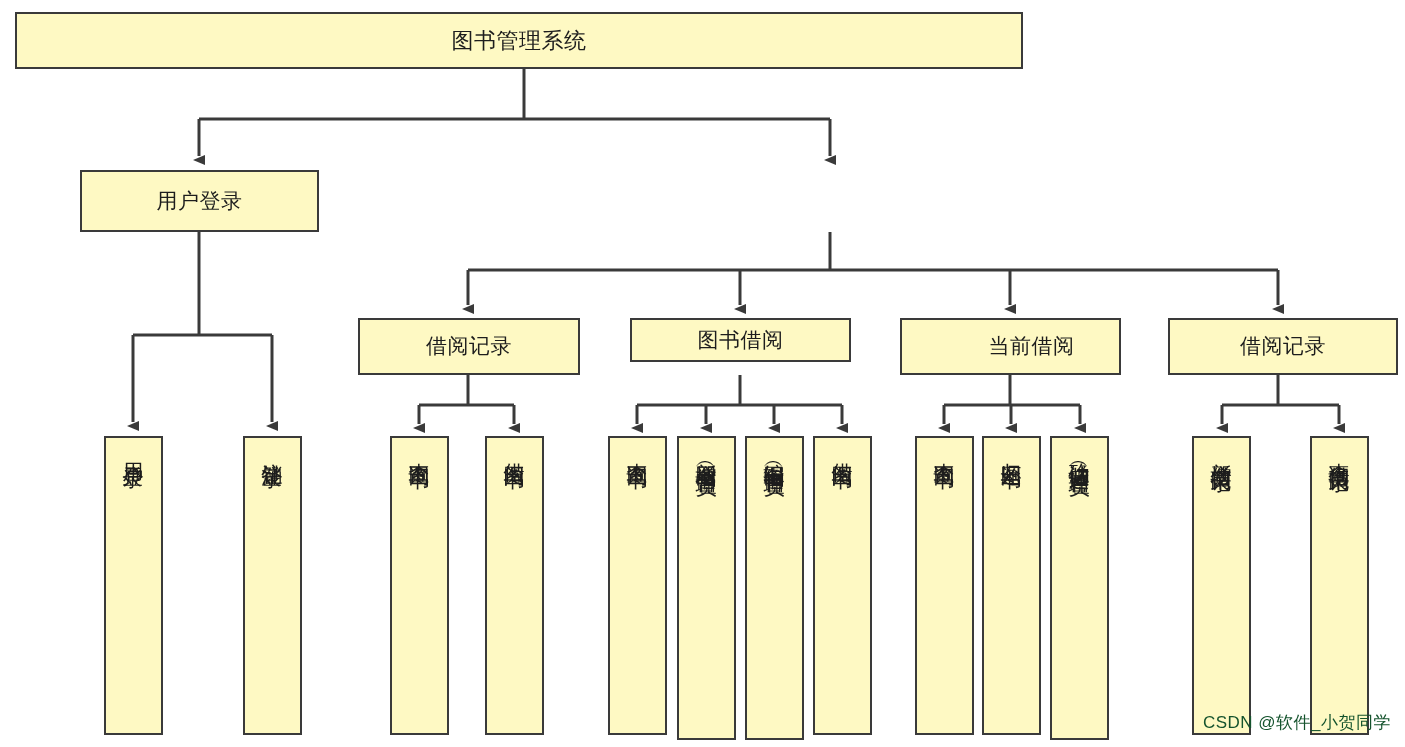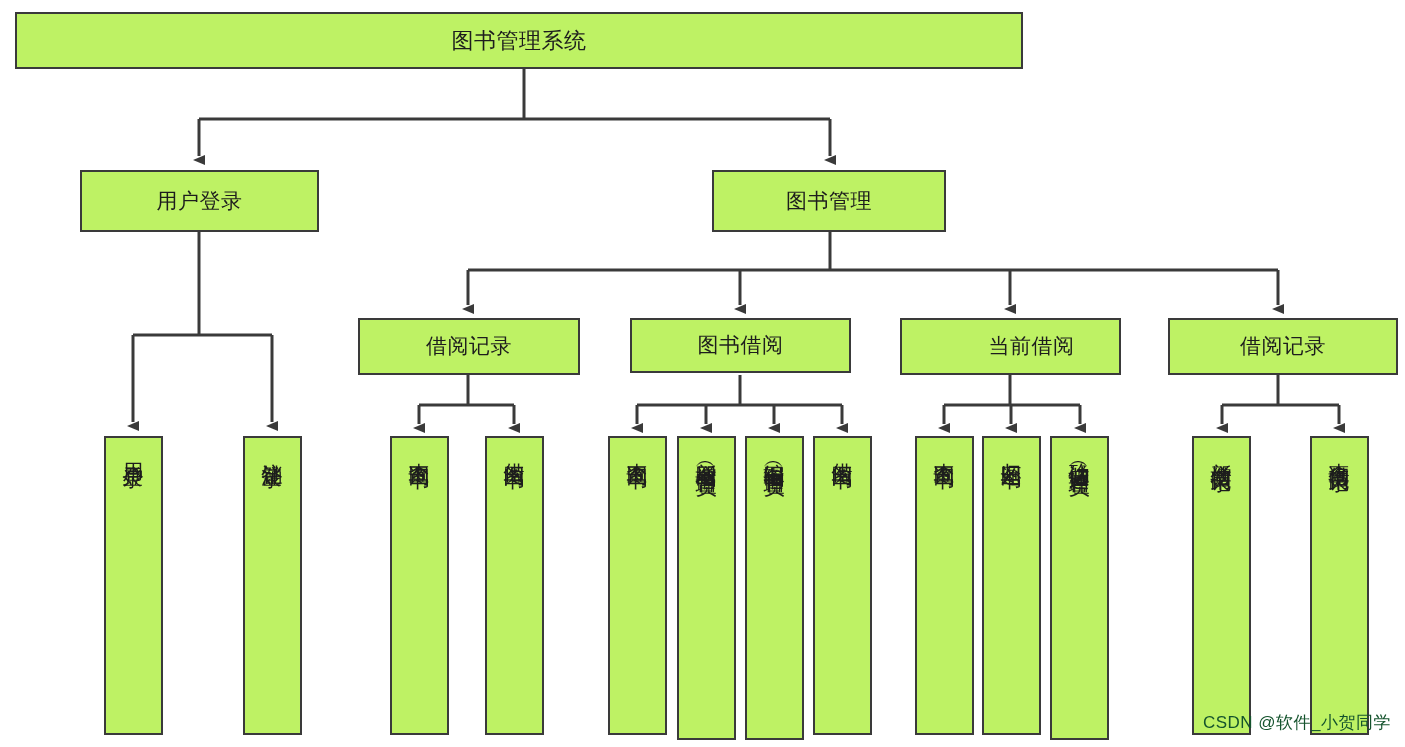--- a/index.html
+++ b/index.html
@@ -17,21 +17,21 @@
   #wires{
     position:absolute;
     left:0;top:0;
     width:1405px;height:747px;
     pointer-events:none;
   }
   .node{
     position:absolute;
     box-sizing:border-box;
     border:2px solid #3a3a3a;
-    background:#bef264;
+    background:#fef9c3;
     display:flex;
     align-items:center;
     justify-content:center;
     color:#1d1d1d;
   }
   .node .lbl{
     display:block;
     line-height:1.16;
     letter-spacing:0.5px;
     white-space:nowrap;
@@ -121,28 +121,25 @@
     </g>
   </svg>
 
   <div class="node root" style="left:15px;top:12px;width:1008px;height:57px;">
     <span class="lbl">图书管理系统</span>
   </div>
 
   <div class="node h" style="left:80px;top:170px;width:239px;height:62px;">
     <span class="lbl">用户登录</span>
   </div>
-  <div class="node h" style="left:712px;top:170px;width:234px;height:62px;">
-    <span class="lbl">图书管理</span>
-  </div>
 
   <div class="node h" style="left:358px;top:318px;width:222px;height:57px;">
     <span class="lbl">借阅记录</span>
   </div>
-  <div class="node h" style="left:630px;top:318px;width:221px;height:55px;">
+  <div class="node h" style="left:630px;top:318px;width:221px;height:44px;">
     <span class="lbl">图书借阅</span>
   </div>
   <div class="node h" style="left:900px;top:318px;width:221px;height:57px;padding-left:42px;">
     <span class="lbl">当前借阅</span>
   </div>
   <div class="node h" style="left:1168px;top:318px;width:230px;height:57px;">
     <span class="lbl">借阅记录</span>
   </div>
 
   <div class="node v" style="left:104px;top:436px;width:59px;height:299px;">

